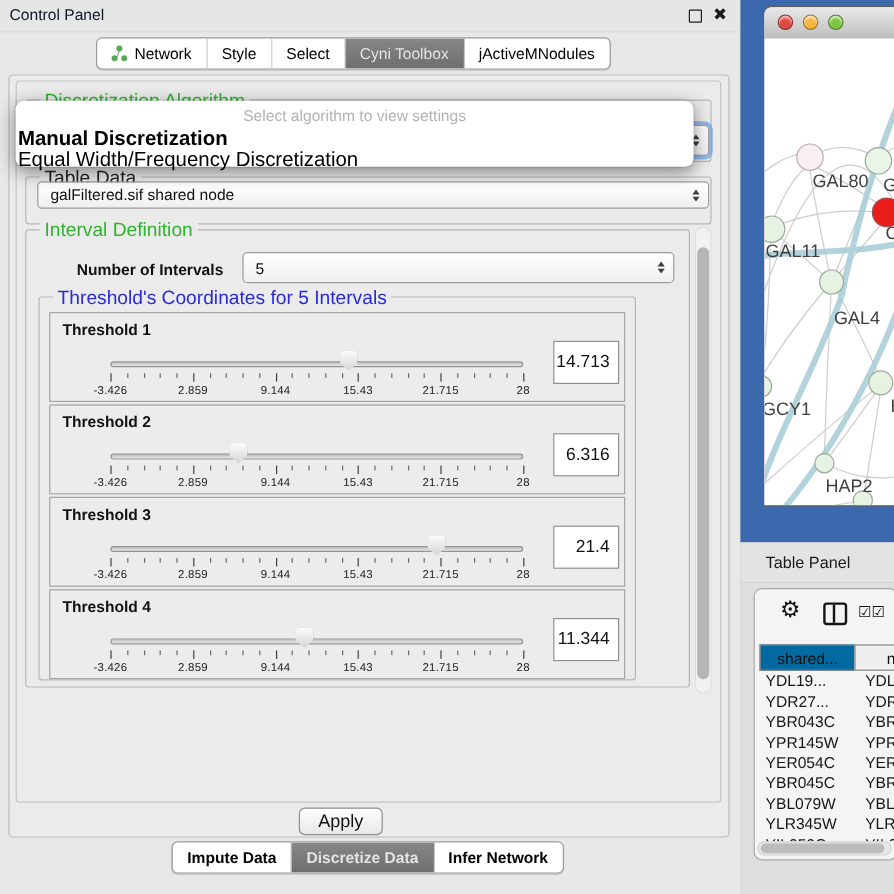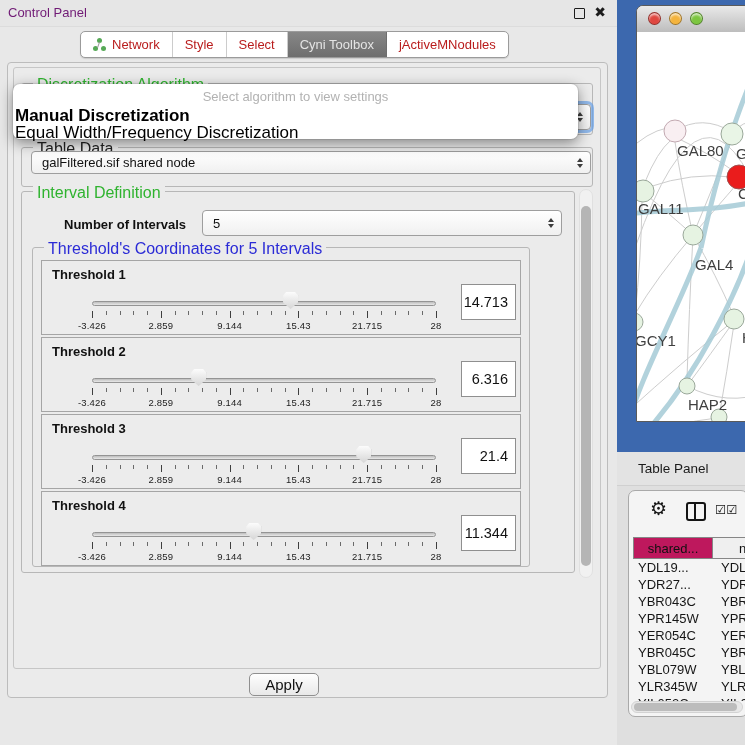--- a/index.html
+++ b/index.html
@@ -2,26 +2,26 @@
 <html><head>
 <meta charset="utf-8">
 <style>
   html,body{margin:0;padding:0}
   body{width:745px;height:745px;position:relative;overflow:hidden;
        font-family:"Liberation Sans","DejaVu Sans",sans-serif;background:#e8e8e8;
        -webkit-font-smoothing:antialiased}
   
   #left-panel{position:absolute;left:0;top:0;width:617px;height:745px;background:#e8e8e8;border-right:1px solid #c6c6c6}
   .titlebar{position:absolute;left:0;top:0;width:100%;height:26px;background:#e6e6e6;border-bottom:1px solid #dcdcdc}
-  .titlebar .wtitle{position:absolute;left:8px;top:5px;font-size:13px;color:#701a75}
+  .titlebar .wtitle{position:absolute;left:8px;top:5px;font-size:13px;color:#0f172a}
   .float-btn{position:absolute;right:32px;top:8px;width:9px;height:9px;border:1.7px solid #1c1c1c;border-radius:1px}
   .close-btn{position:absolute;right:11px;top:4px;font-size:14px;font-weight:bold;color:#1c1c1c}
   
   .segmented{position:absolute;display:flex;height:25px;background:#fff;border:1px solid #9b9b9b;border-radius:5px;overflow:hidden;box-shadow:0 1px 1px rgba(0,0,0,.12)}
-  .seg{display:flex;align-items:center;padding:0 12px;font-size:13px;color:#b91c1c;border-right:1px solid #cccccc;white-space:nowrap}
+  .seg{display:flex;align-items:center;padding:0 12px;font-size:13px;color:#000000;border-right:1px solid #cccccc;white-space:nowrap}
   .seg:last-child{border-right:none}
   .seg.sel{background:linear-gradient(#878787,#6e6e6e);color:#e4e4e4;border-right-color:#6e6e6e}
   #top-tabs{left:80px;top:31px}
   #bottom-tabs{left:143px;top:701px;font-weight:bold}
   .net-icon{position:relative;width:13px;height:14px;margin-right:6px;display:inline-block}
   .net-icon::before{content:"";position:absolute;left:4px;top:0;width:5px;height:5px;border-radius:50%;
      background:#57a957;box-shadow:-4px 8px 0 #57a957,4px 8px 0 #57a957}
   .net-icon::after{content:"";position:absolute;left:5px;top:4px;width:1px;height:6px;background:#9a9a9a;transform:rotate(20deg)}
   
   .main-panel{position:absolute;left:7px;top:62px;width:601px;height:636px;background:#ebebeb;border:1px solid #bcbcbc;border-radius:4px;box-sizing:border-box}
@@ -75,21 +75,21 @@
   #tp-header{position:absolute;left:617px;top:452px;width:128px;height:34px;background:#e3e3e3;border-bottom:1px solid #d0d0d0;box-sizing:border-box}
   #tp-header .tptitle{position:absolute;left:21px;top:9px;font-size:13.5px;color:#1a1a1a}
   #tp-body{position:absolute;left:617px;top:486px;width:128px;height:259px;background:#dfdfdf}
   .card{position:absolute;left:11px;top:4px;width:120px;height:227px;background:#f4f4f4;border:1px solid #a9a9a9;border-radius:7px;overflow:hidden;box-sizing:border-box}
   .gear{position:absolute;left:21px;top:6px;font-size:19px;color:#141414}
   .spliticon{position:absolute;left:57px;top:11px;width:16px;height:15px;border:2px solid #141414;border-radius:3px}
   .spliticon::after{content:"";position:absolute;left:6px;top:0;width:2px;height:15px;background:#141414}
   .checks{position:absolute;left:86px;top:11px;font-size:12.5px;color:#141414;letter-spacing:0px}
   .thead{position:absolute;left:4px;top:46px;display:flex;height:22px}
   .hcell{height:22px;border:1px solid #868686;box-sizing:border-box;font-size:13px;color:#111;display:flex;align-items:center;justify-content:center}
-  .hcell.c1{width:80px;background:#be185d}
+  .hcell.c1{width:80px;background:#0369a1}
   .hcell.c2{width:90px;background:#efefef;margin-left:-1px;justify-content:flex-start;padding-left:26px}
   .rows{position:absolute;left:4px;top:68px;width:200px;height:142px;overflow:hidden;font-size:13px;color:#161616}
   .trow{display:flex;height:17px;line-height:17px}
   .trow .c1{width:80px;padding-left:5px;box-sizing:border-box;white-space:nowrap}
   .trow .c2{padding-left:8px;white-space:nowrap}
   .hsb{position:absolute;left:2px;top:210px;width:112px;height:12px;background:#e7e7e7;border:1px solid #d2d2d2;border-radius:6px;box-sizing:border-box}
   .hsb .hthumb{position:absolute;left:2px;top:1px;width:103px;height:8px;background:#bcbcbc;border-radius:4px}
 </style>
 </head>
 <body>
@@ -317,20 +317,31 @@
 
 
       <div class="vsb">
         <div class="vthumb"></div>
       </div>
     </div>
 
     <div class="apply">Apply</div>
   </div>
 
+  <div id="bottom-tabs" class="segmented">
+      <div class="seg">
+        <span>Impute Data</span>
+      </div>
+      <div class="seg sel">
+        <span>Discretize Data</span>
+      </div>
+      <div class="seg">
+        <span>Infer Network</span>
+      </div>
+    </div>
 
   <div class="popup">
     <div class="hint">Select algorithm to view settings</div>
     <div class="pitem b" style="top:22px">Manual Discretization</div>
     <div class="pitem" style="top:39px">Equal Width/Frequency Discretization</div>
   </div>
 </div>
 
 <div id="blue">
   <div id="net-window">

